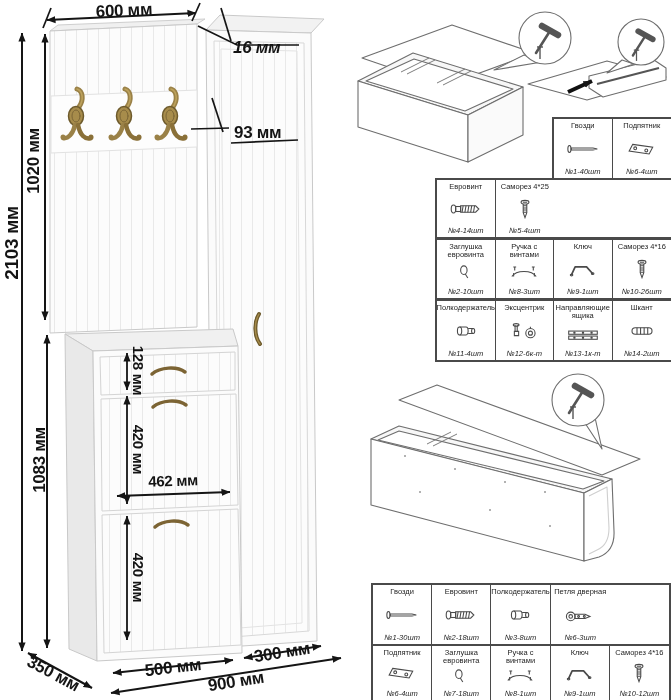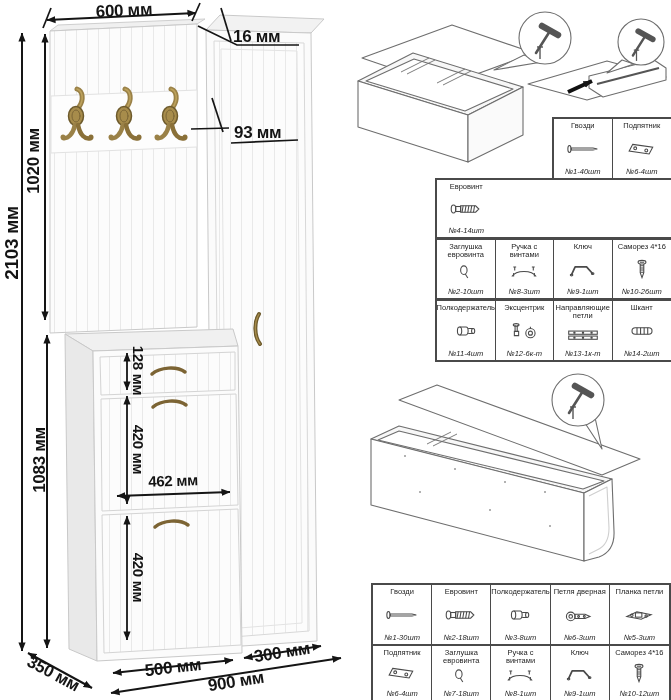--- a/index.html
+++ b/index.html
@@ -161,21 +161,21 @@
           <circle cx="490" cy="510" r="1"></circle>
         <circle cx="550" cy="526" r="1"></circle>
       </g>
       <path d="M583,420 L602,449 L594,413 Z"></path>
       <circle cx="578" cy="400" r="26"></circle>
       <use href="#hammer" transform="translate(578,398)"></use>
     </g>
   </svg>
 
   <div class="dimlbl" style="left:89px;top:1px;width:70px;transform:rotate(-2.5deg);">600 мм</div>
-  <div class="dimlbl" style="left:233px;top:27px;">16 мм</div>
+  <div class="dimlbl" style="left:233px;top:38px;font-style:italic;">16 мм</div>
   <div class="dimlbl" style="left:234px;top:123px;">93 мм</div>
   <div class="dimlbl rot-ccw" style="left:-28px;top:232px;width:80px;font-size:19px;">2103 мм</div>
   <div class="dimlbl rot-ccw" style="left:-6px;top:151px;width:80px;">1020 мм</div>
   <div class="dimlbl rot-ccw" style="left:0px;top:450px;width:80px;">1083 мм</div>
   <div class="dimlbl rot-cw" style="left:103px;top:362px;width:70px;font-size:15px;">128 мм</div>
   <div class="dimlbl rot-cw" style="left:103px;top:441px;width:70px;font-size:15px;">420 мм</div>
   <div class="dimlbl" style="left:138px;top:472px;width:70px;font-size:15px;transform:rotate(-2deg);">462 мм</div>
   <div class="dimlbl rot-cw" style="left:103px;top:569px;width:70px;font-size:15px;">420 мм</div>
   <div class="dimlbl" style="left:133px;top:658px;width:80px;transform:rotate(-6.5deg);">500 мм</div>
   <div class="dimlbl" style="left:242px;top:643px;width:80px;transform:rotate(-9deg);">300 мм</div>
@@ -297,20 +297,27 @@
   </div>
 
   <div class="tbl" style="left:435px;top:178px;width:234px;height:57px;grid-template-columns:repeat(4,1fr);">
     <div class="cell">
       <div class="ct">Евровинт</div>
       <svg class="pic" viewBox="0 0 48 28">
           <use href="#sym-confirmat"></use>
         </svg>
       <div class="cq">№4-14шт</div>
     </div>
+    <div class="cell">
+      <div class="ct">Саморез 4*25</div>
+      <svg class="pic" viewBox="0 0 48 28">
+          <use href="#sym-screw"></use>
+        </svg>
+      <div class="cq">№5-4шт</div>
+    </div>
   </div>
 
   <div class="tbl" style="left:435px;top:238px;width:234px;height:58px;grid-template-columns:repeat(4,1fr);">
     <div class="cell">
       <div class="ct">Заглушка евровинта</div>
       <svg class="pic" viewBox="0 0 48 28">
           <use href="#sym-cap"></use>
         </svg>
       <div class="cq">№2-10шт</div>
     </div>
@@ -346,21 +353,21 @@
       <div class="cq">№11-4шт</div>
     </div>
     <div class="cell">
       <div class="ct">Эксцентрик</div>
       <svg class="pic" viewBox="0 0 48 28">
           <use href="#sym-cam"></use>
         </svg>
       <div class="cq">№12-6к-т</div>
     </div>
     <div class="cell">
-      <div class="ct">Направляющие петли</div>
+      <div class="ct">Направляющие ящика</div>
       <svg class="pic" viewBox="0 0 48 28">
           <use href="#sym-slides"></use>
         </svg>
       <div class="cq">№13-1к-т</div>
     </div>
     <div class="cell">
       <div class="ct">Шкант</div>
       <svg class="pic" viewBox="0 0 48 28">
           <use href="#sym-dowel"></use>
         </svg>
@@ -390,27 +397,20 @@
         </svg>
       <div class="cq">№3-8шт</div>
     </div>
     <div class="cell">
       <div class="ct">Петля дверная</div>
       <svg class="pic" viewBox="0 0 48 28">
           <use href="#sym-doorhinge"></use>
         </svg>
       <div class="cq">№6-3шт</div>
     </div>
-    <div class="cell">
-      <div class="ct">Планка петли</div>
-      <svg class="pic" viewBox="0 0 48 28">
-          <use href="#sym-hingeplate"></use>
-        </svg>
-      <div class="cq">№5-3шт</div>
-    </div>
   </div>
 
   <div class="tbl" style="left:371px;top:644px;width:296px;height:54px;grid-template-columns:repeat(5,1fr);">
     <div class="cell">
       <div class="ct">Подпятник</div>
       <svg class="pic" viewBox="0 0 48 28">
           <use href="#sym-glide"></use>
         </svg>
       <div class="cq">№6-4шт</div>
     </div>

